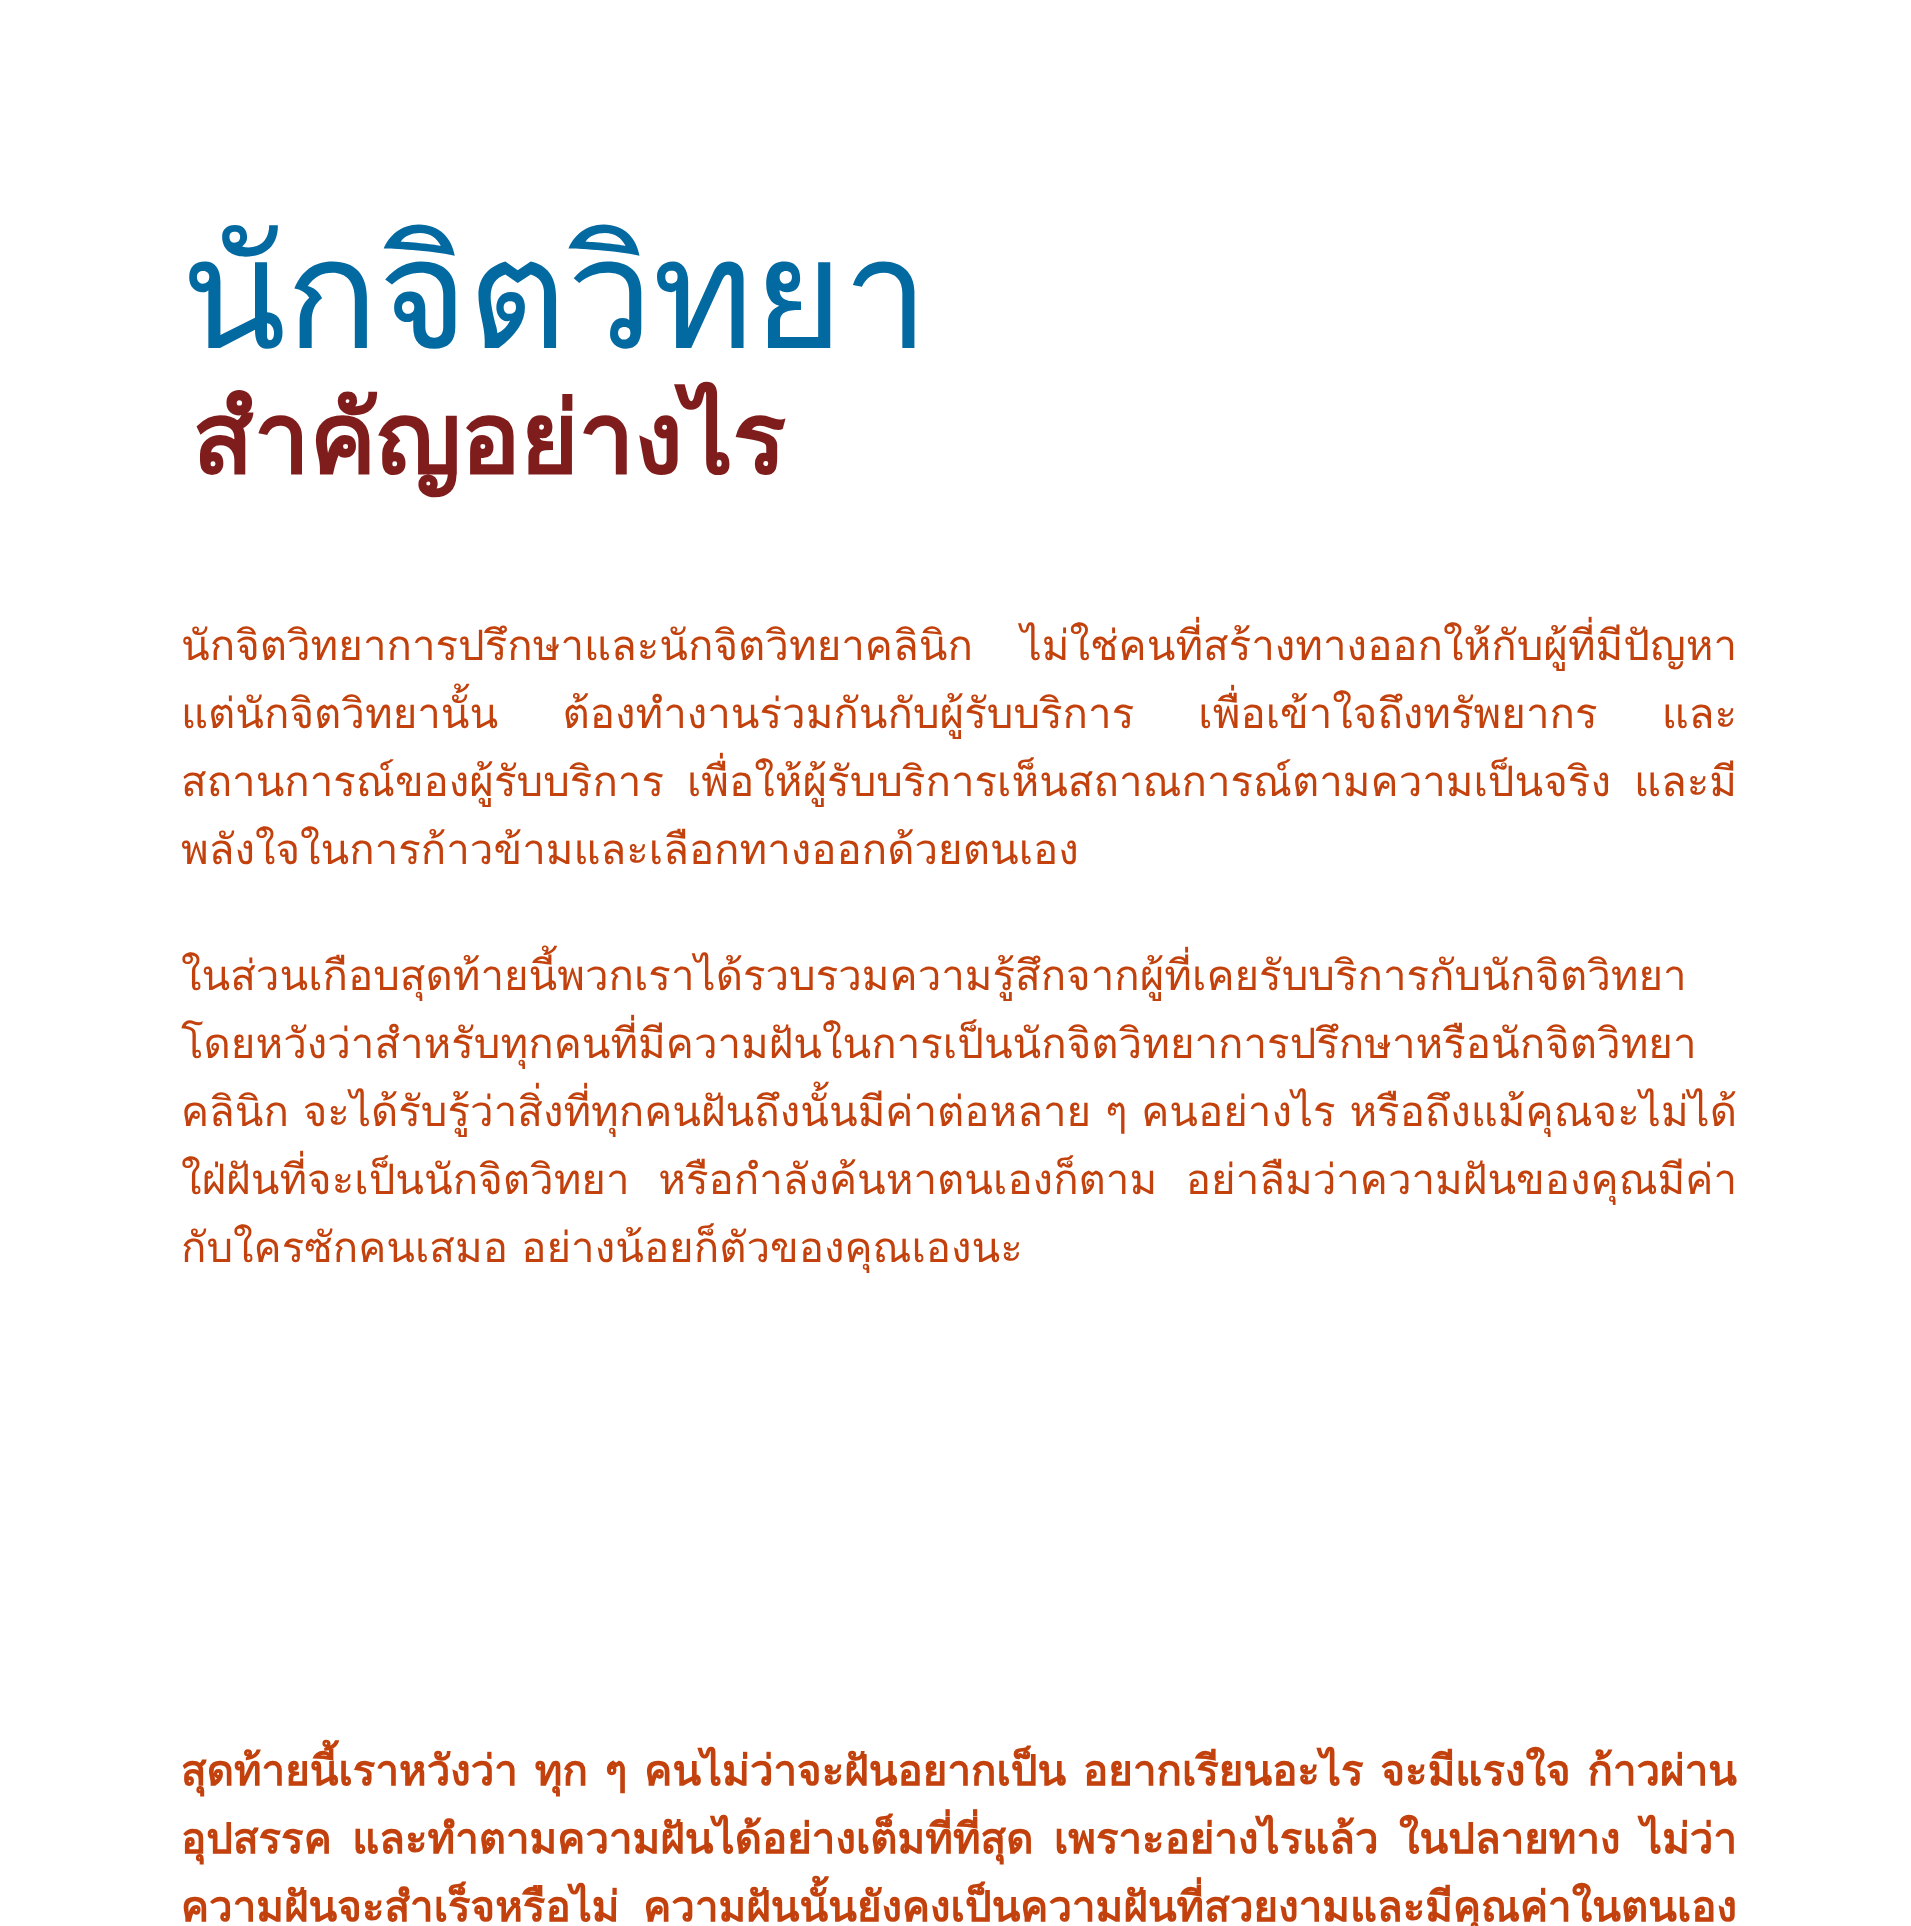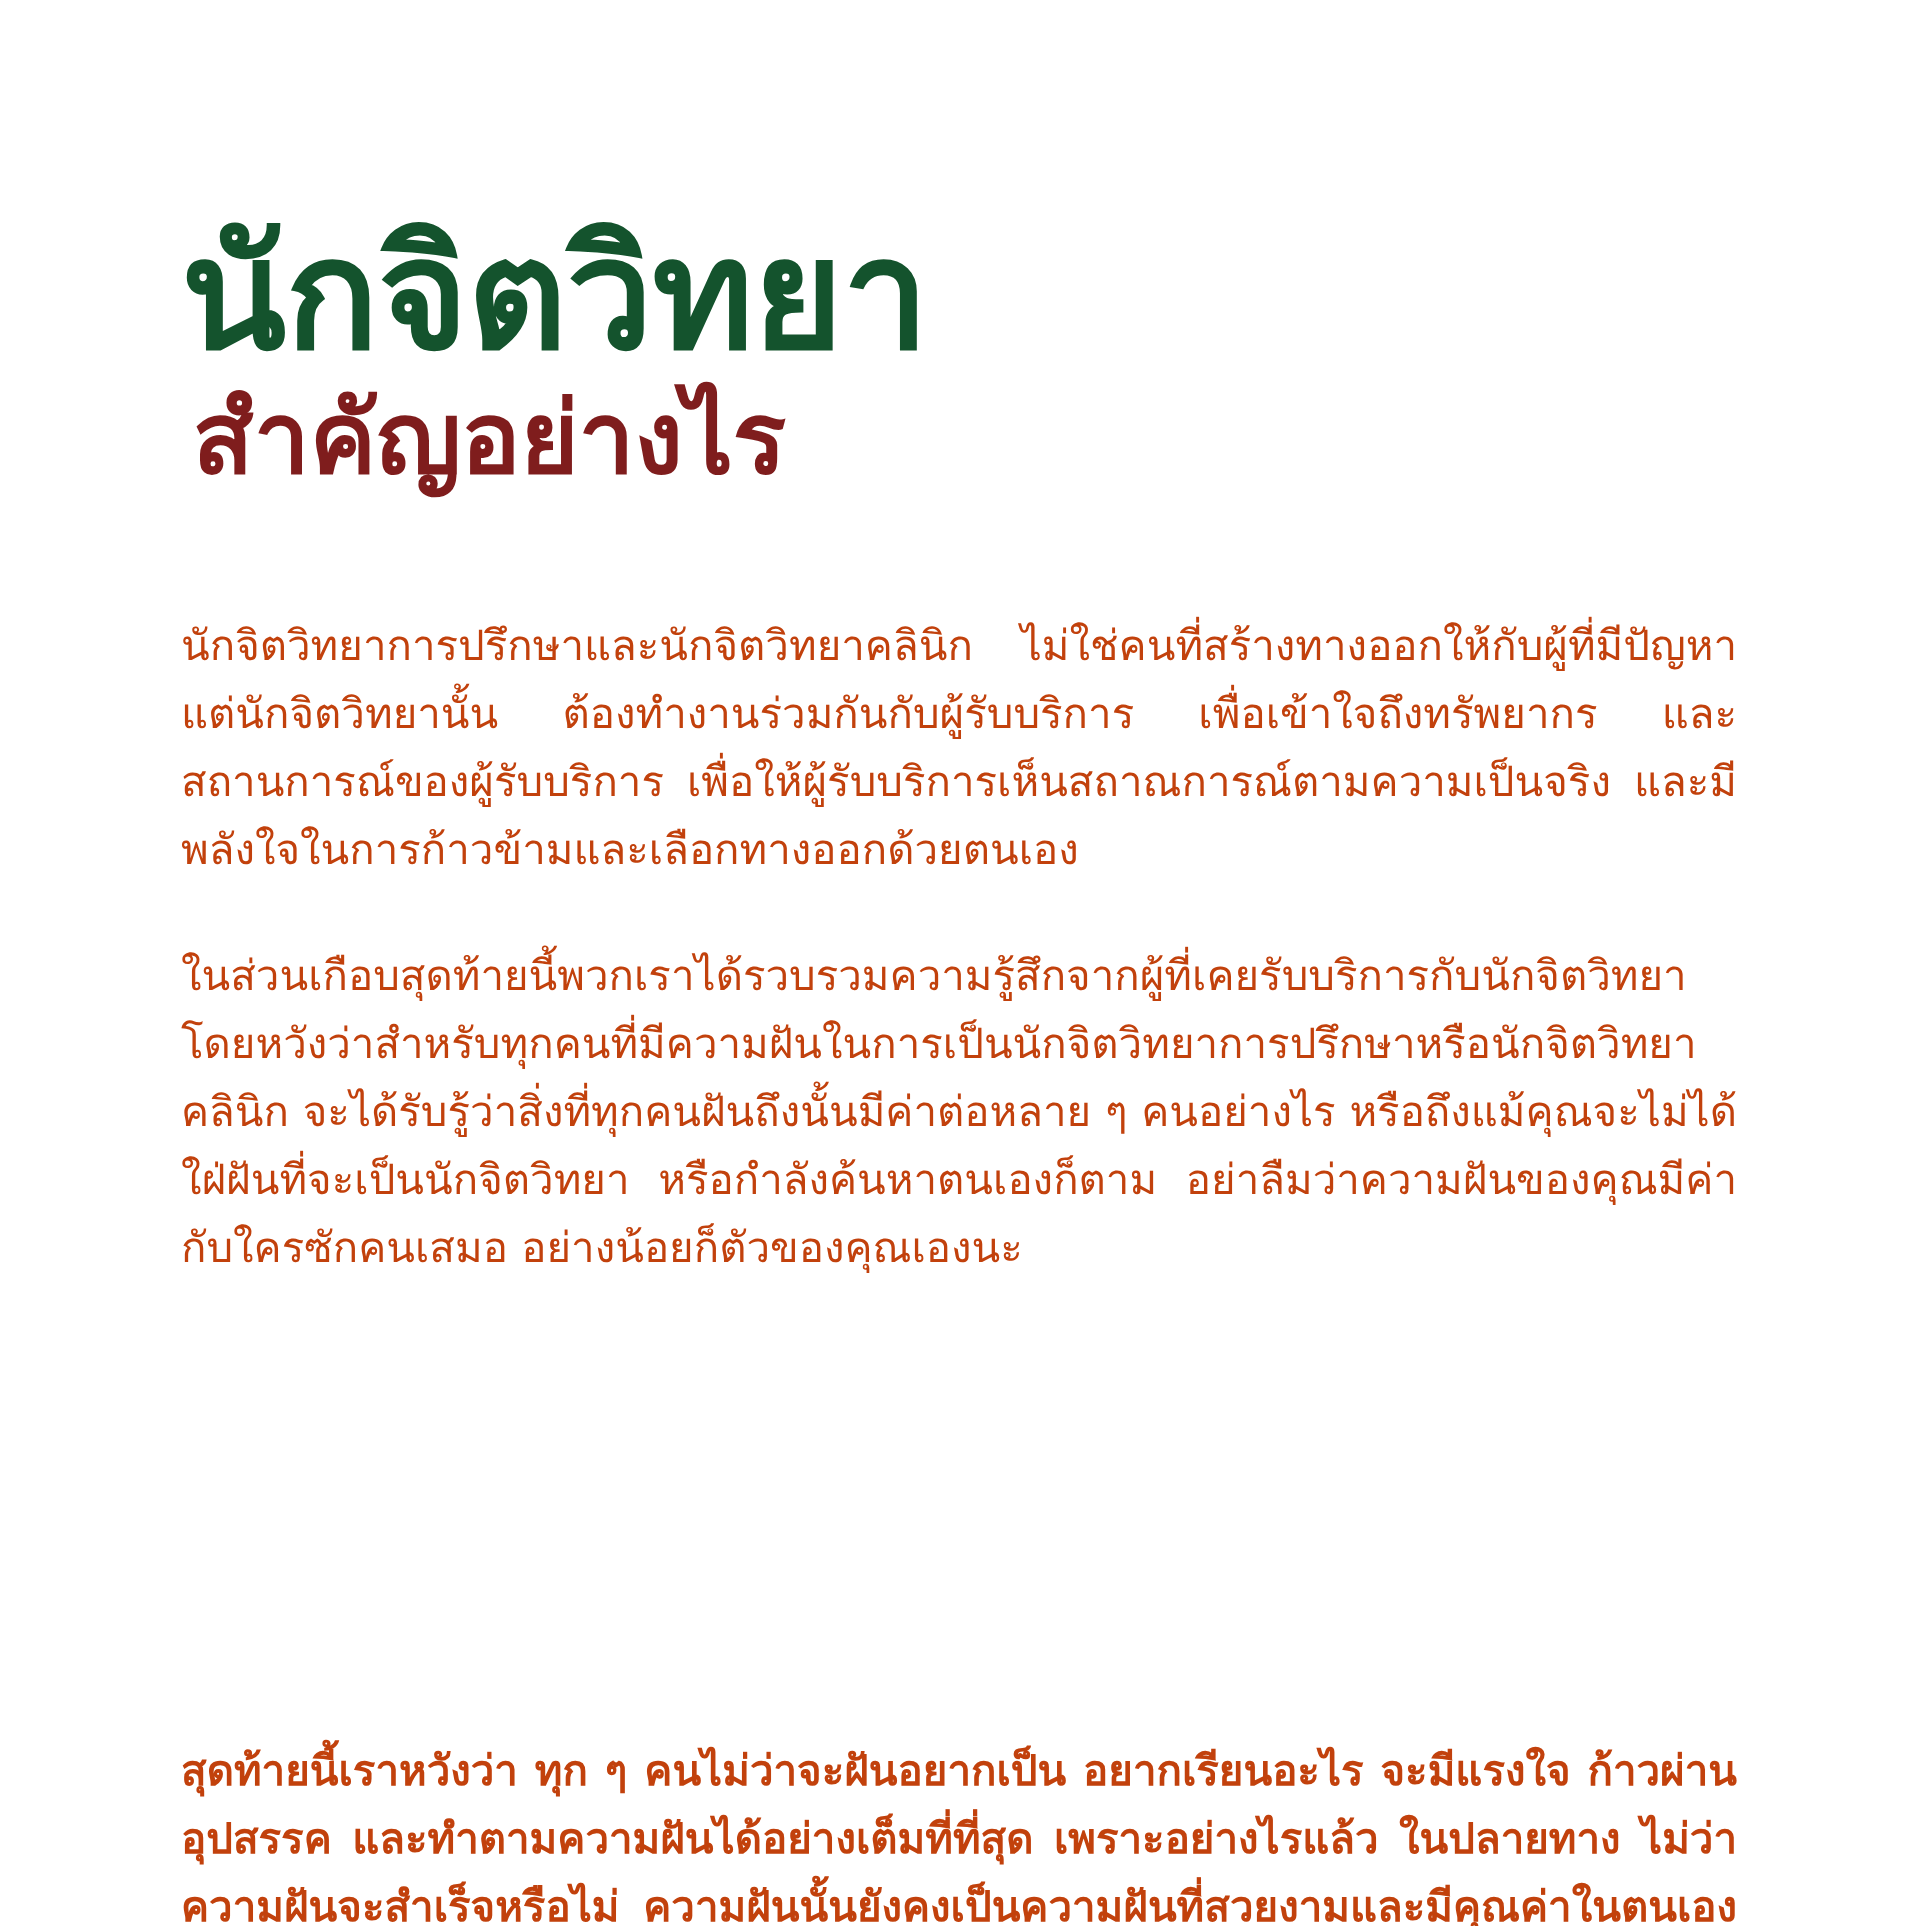--- a/index.html
+++ b/index.html
@@ -29,24 +29,24 @@
     left: 181px;
     top: 216px;
     width: 1556px;
   }
   .title-block {
     margin: 0 0 0 0;
   }
   .title-line-1 {
     font-size: 154px;
     line-height: 1.02;
-    font-weight: 700;
+    font-weight: 400;
     letter-spacing: -0.8px;
     margin: 0;
-    color: #14532d;
+    color: #0369a1;
     white-space: nowrap;
   }
   .title-line-2 {
     font-size: 100px;
     line-height: 1.15;
     font-weight: 800;
     letter-spacing: -0.4px;
     margin: 7.7px 0 0 11.6px;
     color: #7f1d1d;
     white-space: nowrap;

